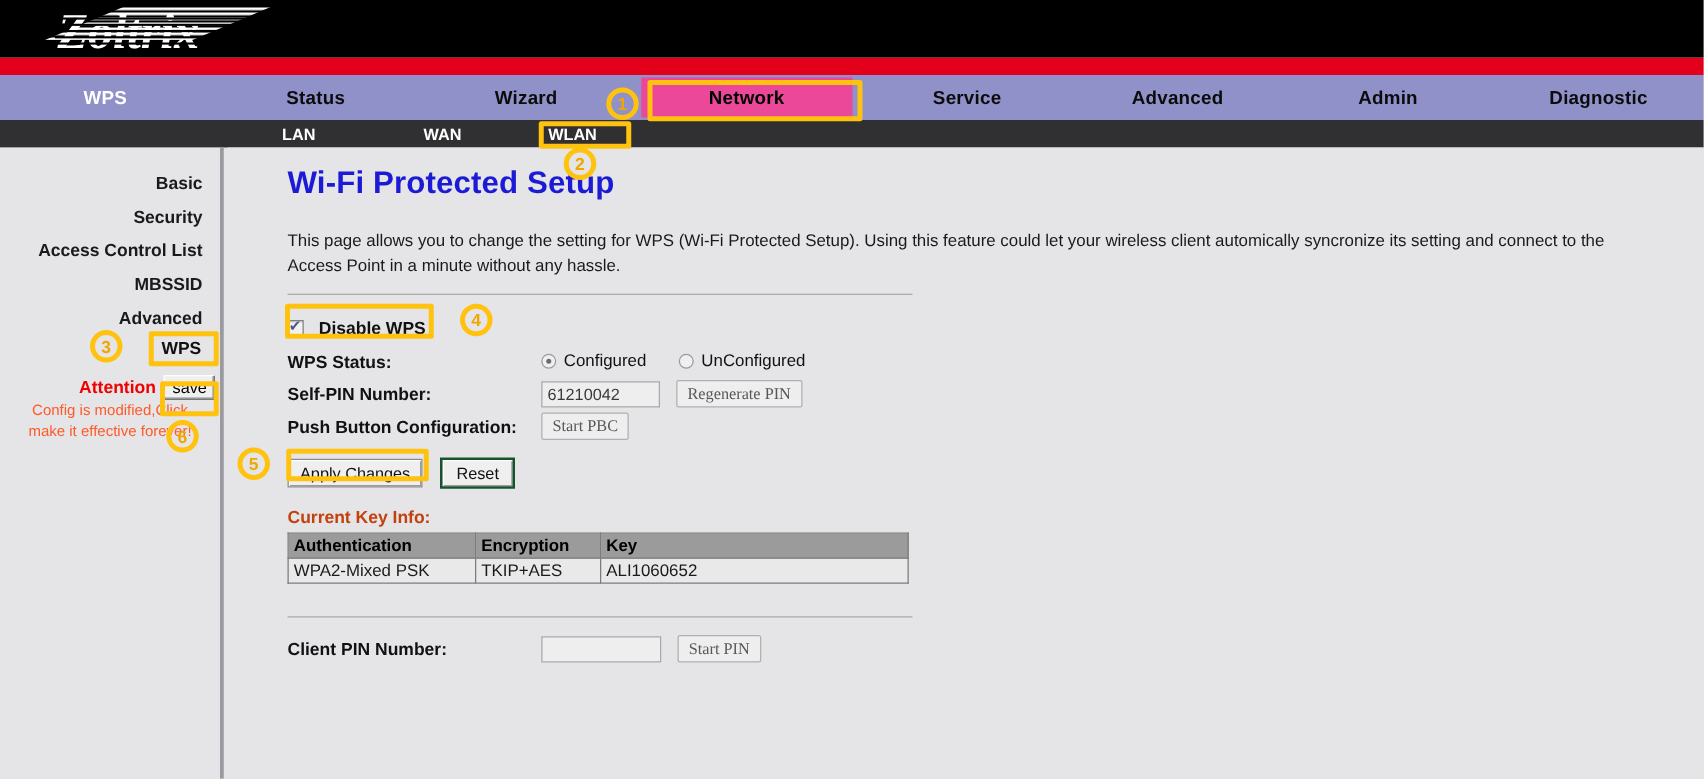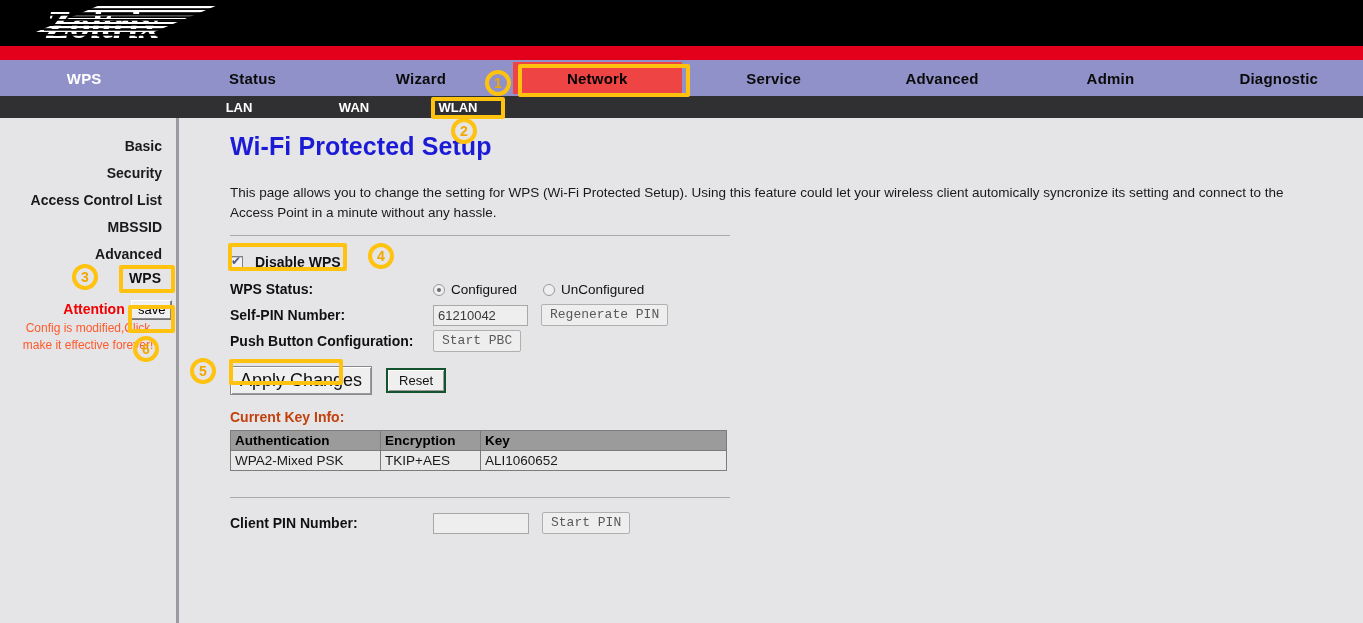--- a/index.html
+++ b/index.html
@@ -31,21 +31,21 @@
     display: flex; align-items: stretch;
     position: relative;
   }
   .navitem {
     flex: 1 1 0; display: flex; align-items: center; justify-content: center;
     font-size: 15px; font-weight: bold; color: #0b0b0b;
     letter-spacing: .2px; position: relative;
   }
   .navitem.white { color: #ffffff; }
   .navitem.sel {
-    background: #ef4444; color: #000000;
+    background: #ec4899; color: #000000;
     margin: 2px 8px; border-radius: 1px;
   }
 
   
   #subnav {
     height: 22px; background: #303032;
     position: relative;
   }
   #subnav .subleft {
     position: absolute; left: 0; top: 0; width: 179px; height: 100%;
@@ -144,29 +144,29 @@
 
   input.txt {
     width: 95px; height: 21px;
     border: 1px solid #a8a8a8;
     background: #eeeeee; color: #3a3a3a;
     font-family: "Liberation Sans", sans-serif; font-size: 13px;
     padding: 0 4px;
   }
   input.txt.wide { width: 96px; }
   button.btn {
-    font-family: Liberation Mono, monospace; font-size: 13px;
+    font-family: Liberation Serif, serif; font-size: 13px;
     color: #595959; background: #eeeeee;
     border: 1px solid #b0b0b0; border-radius: 2px;
     padding: 2px 8px; line-height: 16px; height: 22px;
   }
 
   #apply-row { margin-top: 12px; display: flex; align-items: center; }
   #apply-btn {
-    font-size: 18px; color: #111; background: #efefef;
+    font-size: 13px; color: #111; background: #efefef;
     border: 1px solid #8a8a8a;
     box-shadow: inset 1px 1px 0 #ffffff, inset -1px -1px 0 #9a9a9a;
     padding: 3px 9px; font-family: "Liberation Sans", sans-serif;
   }
   #reset-btn {
     margin-left: 14px; font-size: 13px; color: #111; background: #efefef;
     border: 2px solid #14532d;
     box-shadow: inset 1px 1px 0 #ffffff, inset -1px -1px 0 #9a9a9a;
     padding: 3px 11px; font-family: "Liberation Sans", sans-serif;
   }

